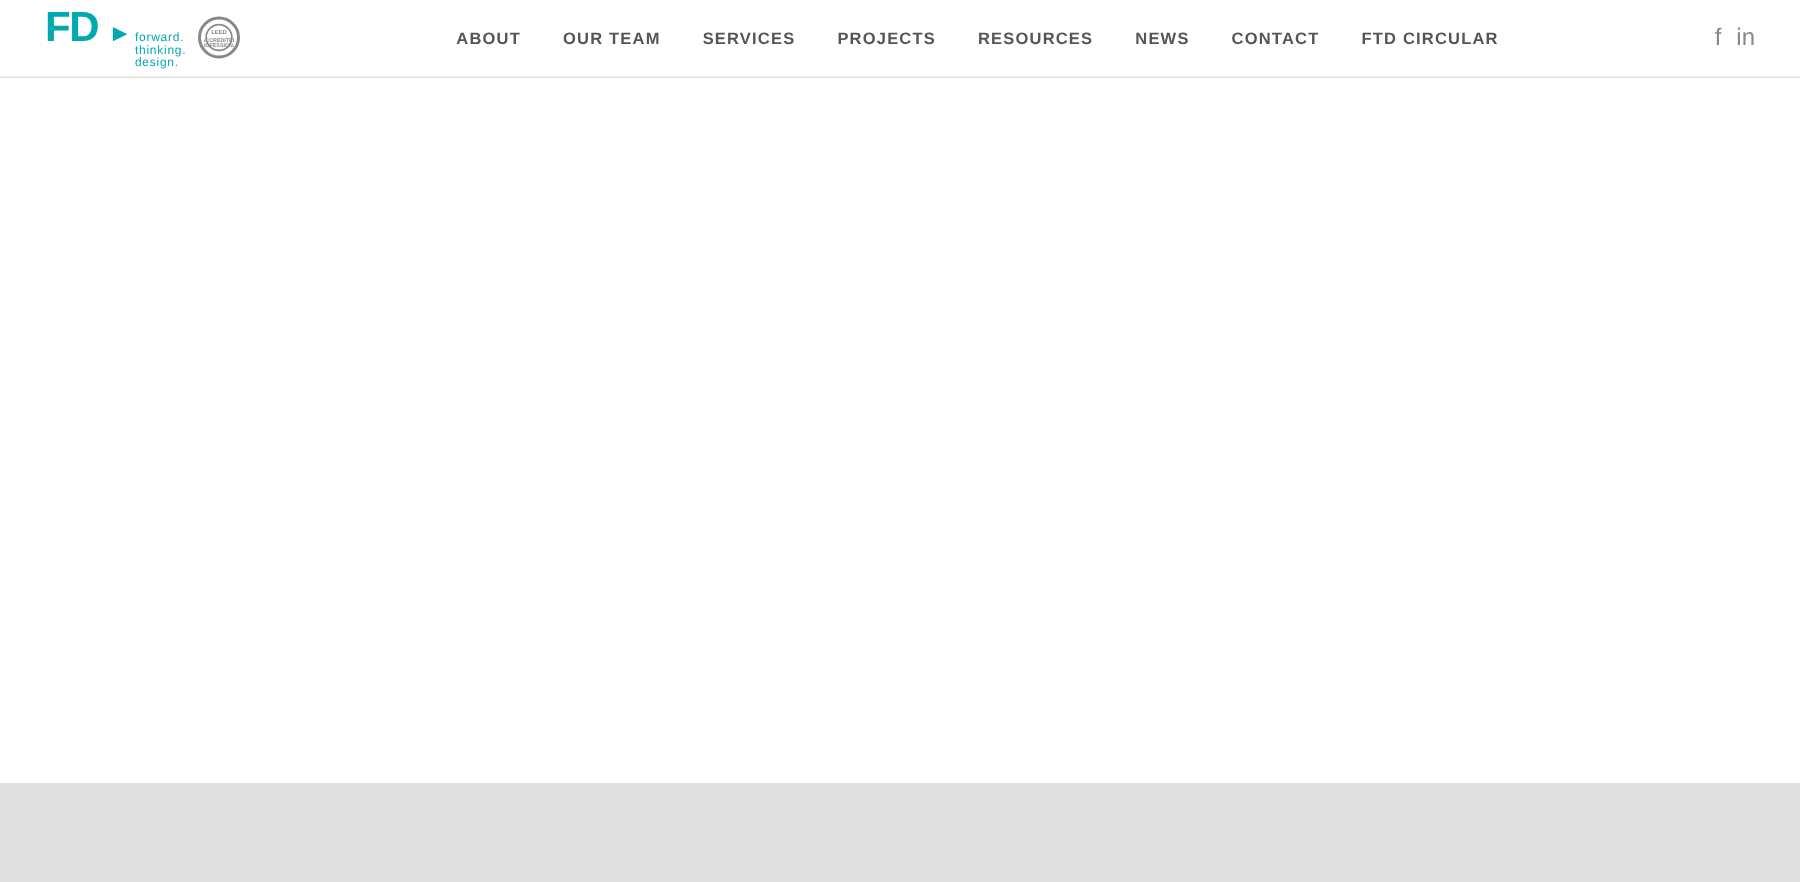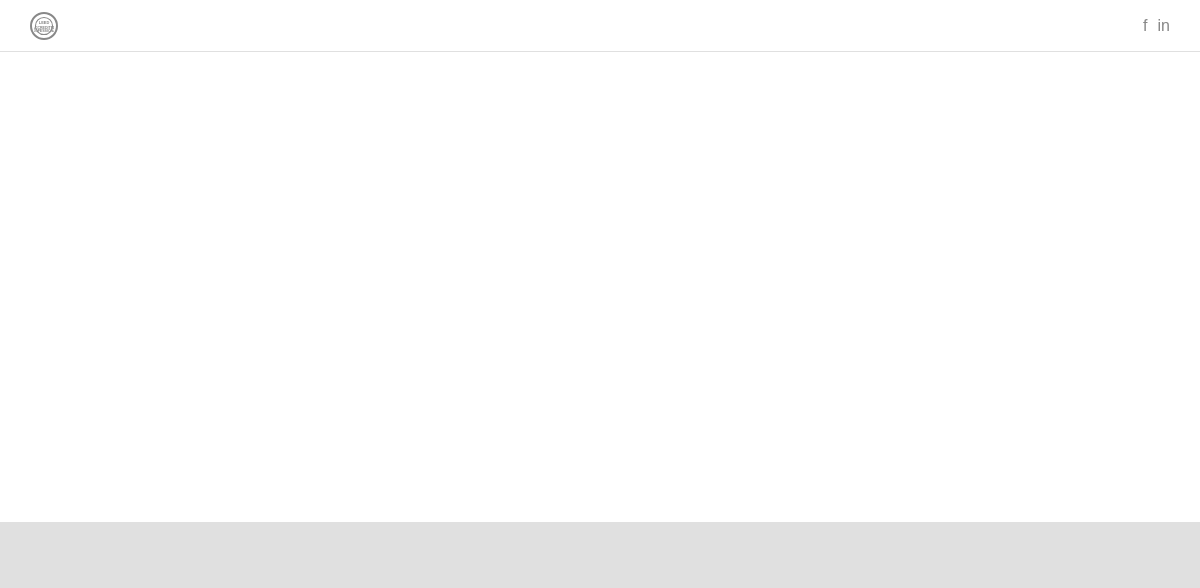--- a/index.html
+++ b/index.html
@@ -113,30 +113,50 @@
     .footer-area {
       background: #e0e0e0;
       height: 66px;
     }
   </style>
 </head>
 <body>
 
 <header>
   <div class="logo-area">
+    <div class="logo-fd">
+      <span class="logo-fd-letters">FD
+        <span style="font-size:16px; font-weight:900; color:#00a8b0;">►</span>
+      </span>
+      <div class="logo-text">
+        <span>forward.</span>
+        <span>thinking.</span>
+        <span>design.</span>
+      </div>
+    </div>
     <div class="logo-badge">
       <svg width="28" height="28" viewBox="0 0 28 28">
         <circle cx="14" cy="14" r="12" fill="none" stroke="#888" stroke-width="1.5"></circle>
         <text x="14" y="11" text-anchor="middle" font-size="5.5" fill="#888" font-weight="bold">LEED</text>
         <text x="14" y="18" text-anchor="middle" font-size="5" fill="#888">ACCREDITED</text>
         <text x="14" y="23" text-anchor="middle" font-size="5" fill="#888">PROFESSIONAL</text>
       </svg>
     </div>
   </div>
 
+  <nav>
+    <a>ABOUT</a>
+    <a>OUR TEAM</a>
+    <a>SERVICES</a>
+    <a>PROJECTS</a>
+    <a>RESOURCES</a>
+    <a>NEWS</a>
+    <a>CONTACT</a>
+    <a>FTD CIRCULAR</a>
+  </nav>
 
   <div class="social-icons">
     <a class="social-icon">f</a>
     <a class="social-icon">in</a>
   </div>
 </header>
 
 <div class="main-content"></div>
 
 <div class="footer-area"></div>

